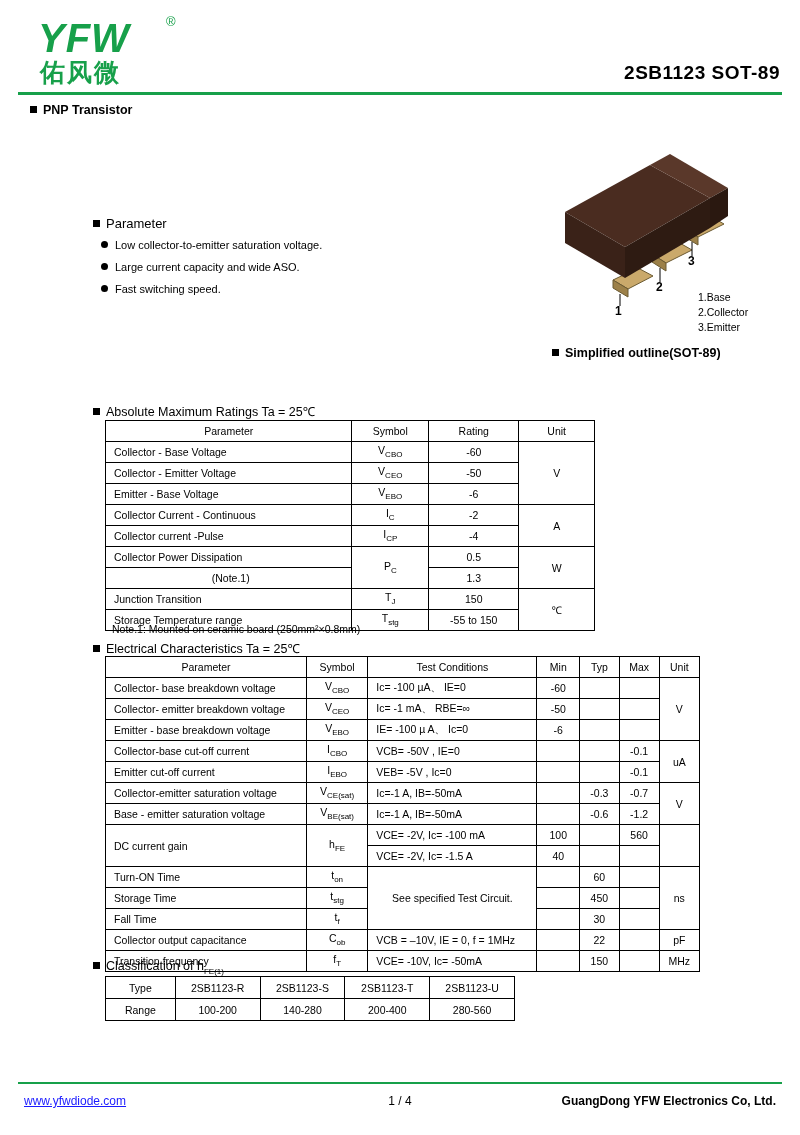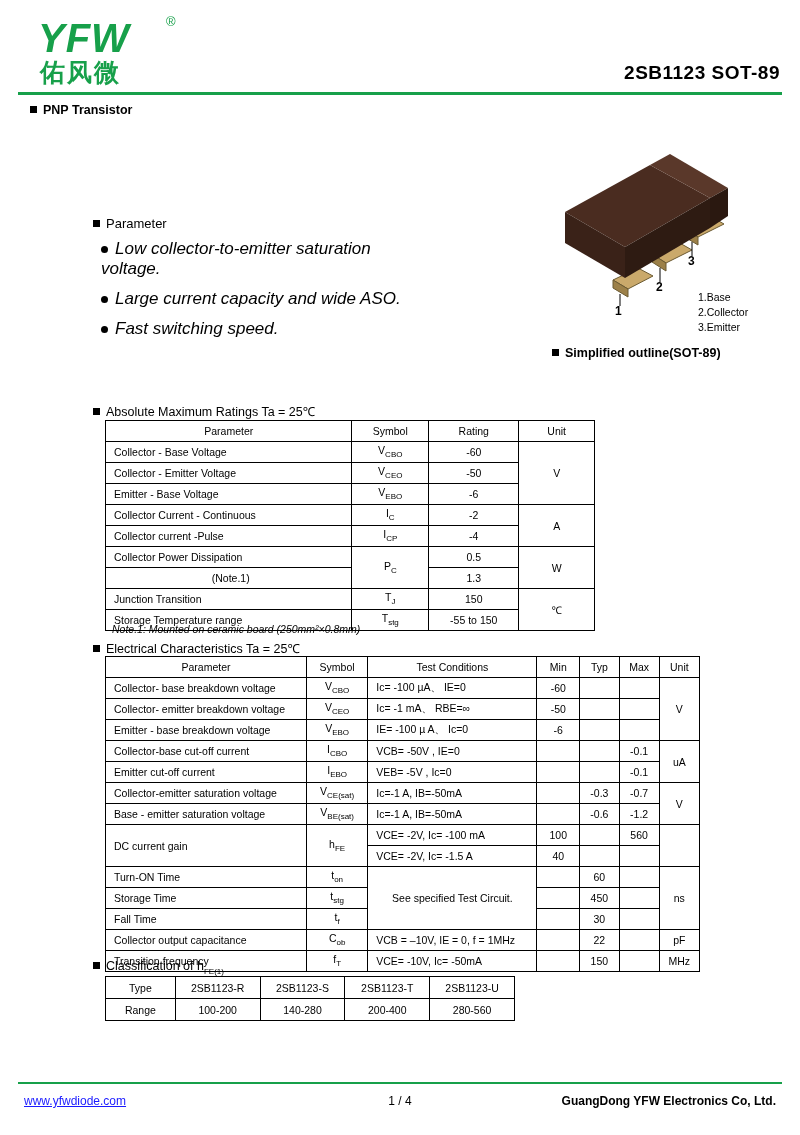--- a/index.html
+++ b/index.html
@@ -33,31 +33,31 @@
   }
   .green-rule{position:absolute;left:18px;top:92px;width:764px;height:3px;background:#17a04a;}
   .subtitle{position:absolute;left:30px;top:103px;font-size:12.5px;font-weight:bold;}
   .sq{display:inline-block;width:7px;height:7px;background:#000;margin-right:6px;vertical-align:1px;}
   .bullet{display:inline-block;width:7px;height:7px;border-radius:50%;background:#000;margin-right:7px;vertical-align:1px;}
 
   
   .features{position:absolute;left:93px;top:216px;width:330px;}
   .features .h{font-size:13px;}
   .features ul{list-style:none;margin:8px 0 0 8px;padding:0;}
-  .features li{font-size:17px;margin-bottom:10px;font-style:italic;}
+  .features li{font-size:11px;margin-bottom:10px;}
 
   
   .pkg{position:absolute;left:520px;top:150px;width:260px;height:215px;}
   .pkg svg{position:absolute;left:0;top:0;}
   .pinlist{position:absolute;left:178px;top:140px;font-size:10.5px;line-height:15px;}
   .pkg-caption{position:absolute;left:32px;top:196px;font-size:12.5px;font-weight:bold;white-space:nowrap;}
 
   
   .sec-head{position:absolute;font-size:12.5px;}
-  .note-line{position:absolute;font-size:10.5px;font-style:italic;}
+  .note-line{position:absolute;font-size:10.5px;}
 
   
   table{border-collapse:collapse;font-size:10.5px;padding-left:8px;}
   table td,table th{border:1px solid #000;padding:0 4px;font-weight:normal;}
   .tbl-abs{position:absolute;left:105px;top:420px;width:490px;}
   .tbl-abs td{height:20px;}
   .tbl-abs .c{text-align:center;}
   .tbl-abs .l{text-align:left;padding-left:8px;}
 
   .tbl-elec{position:absolute;left:105px;top:656px;width:595px;}

